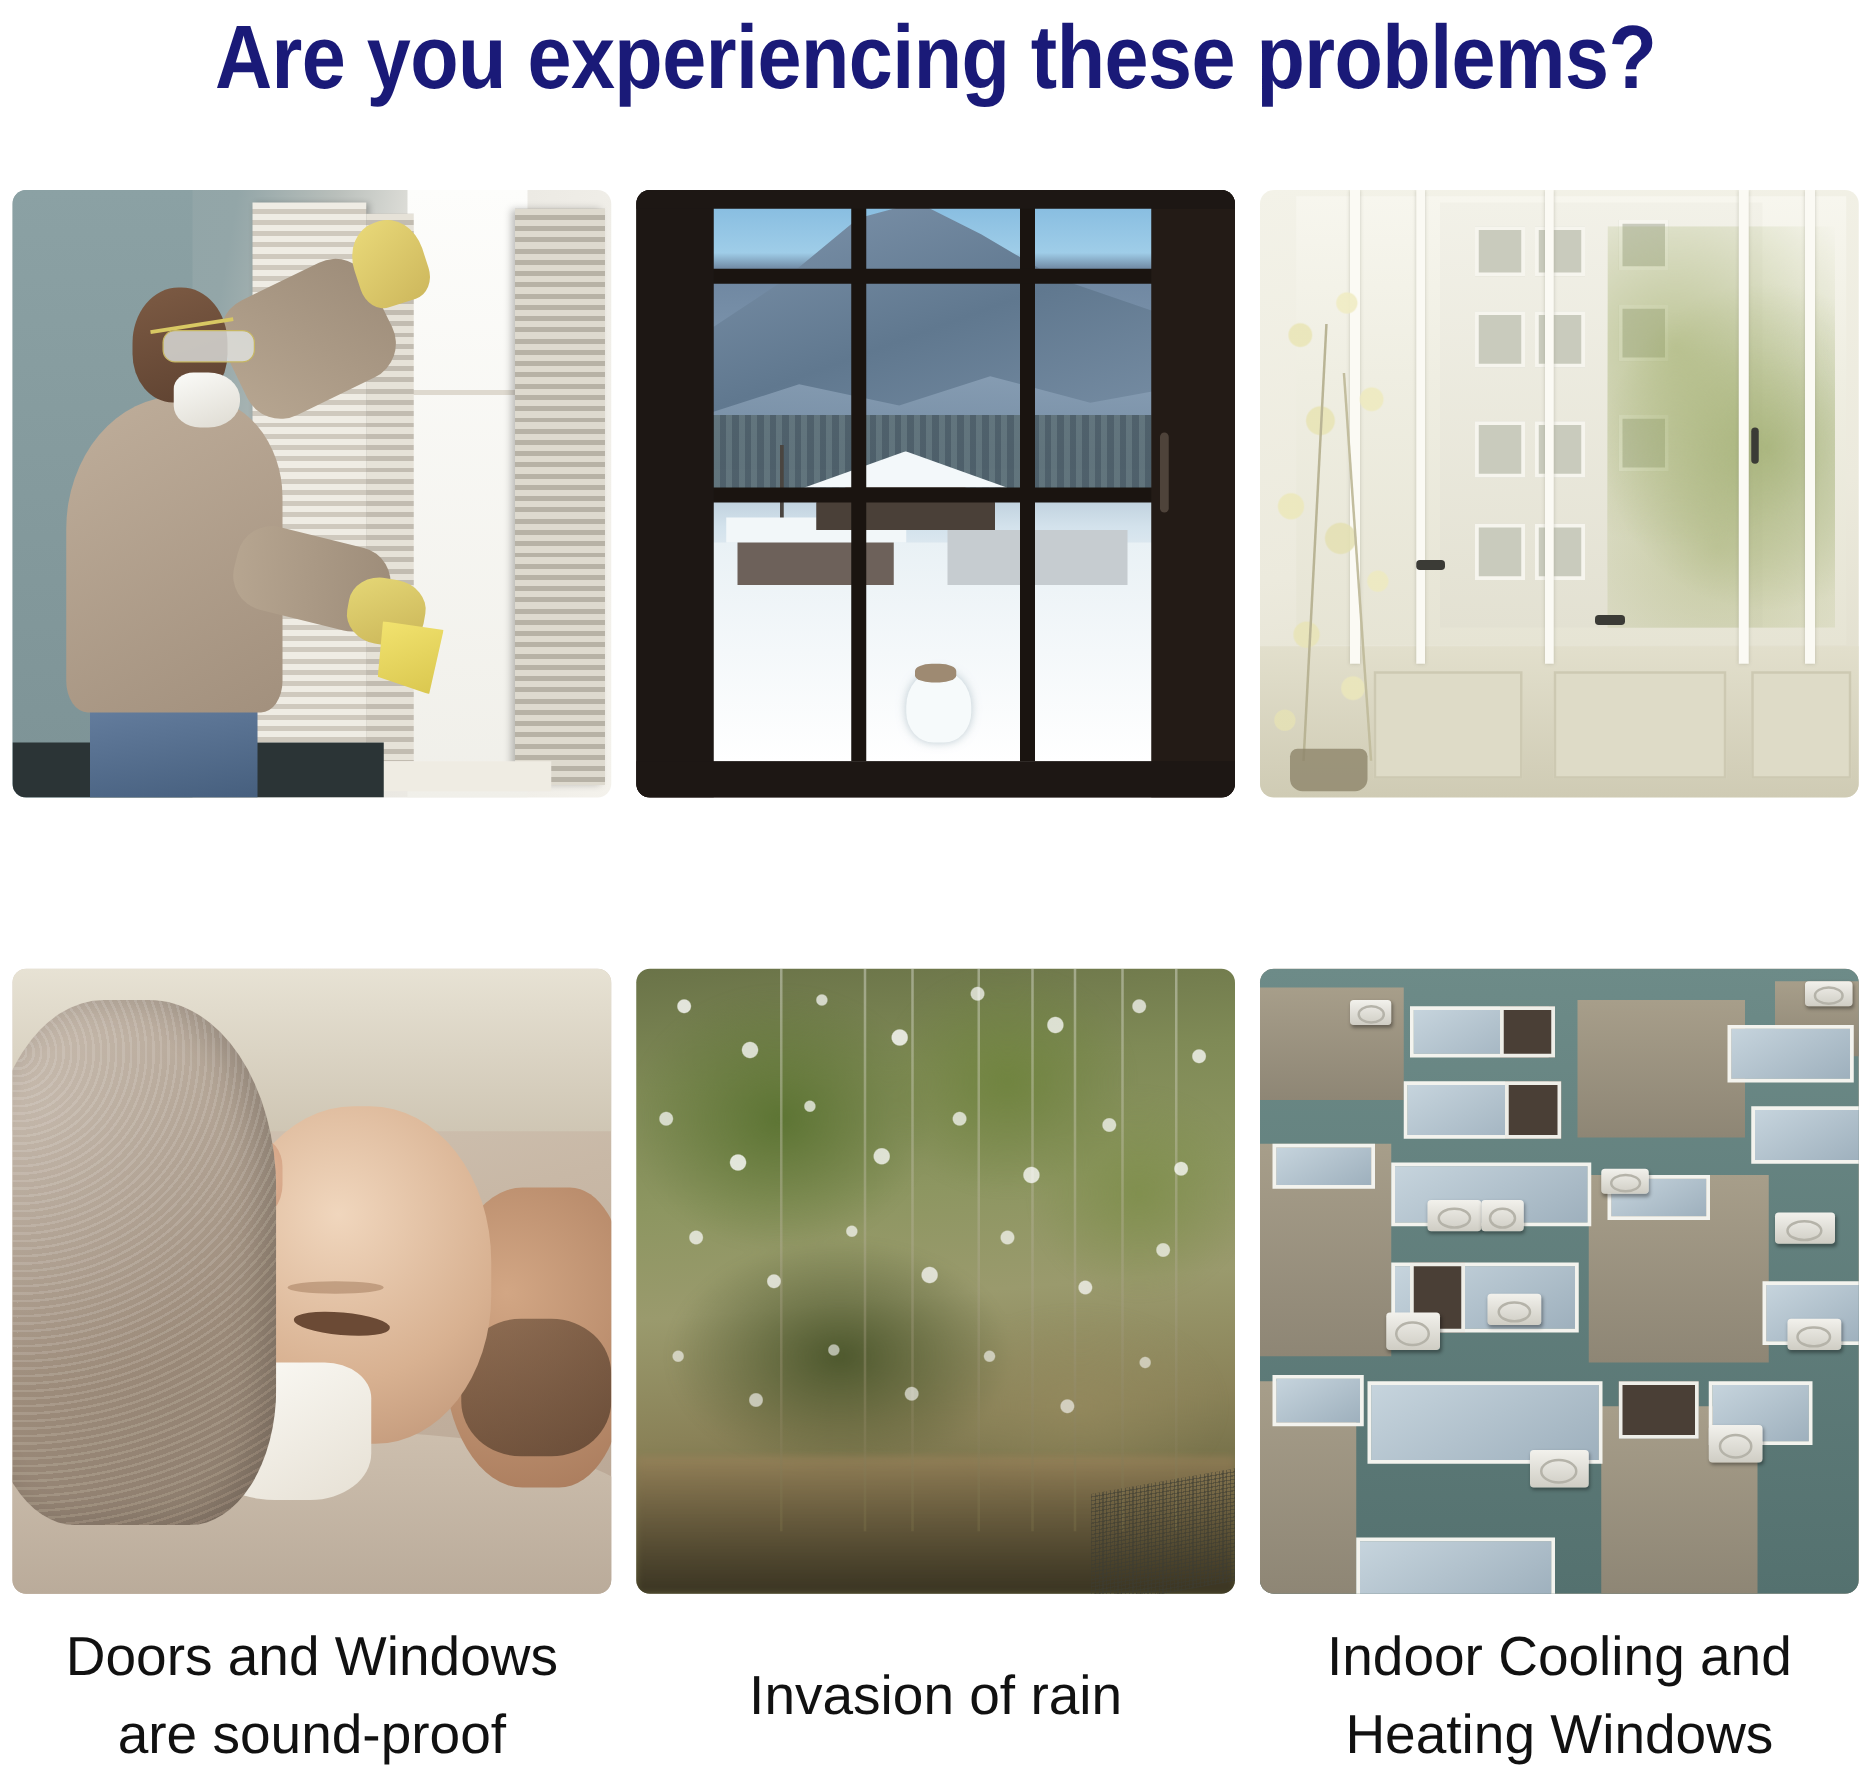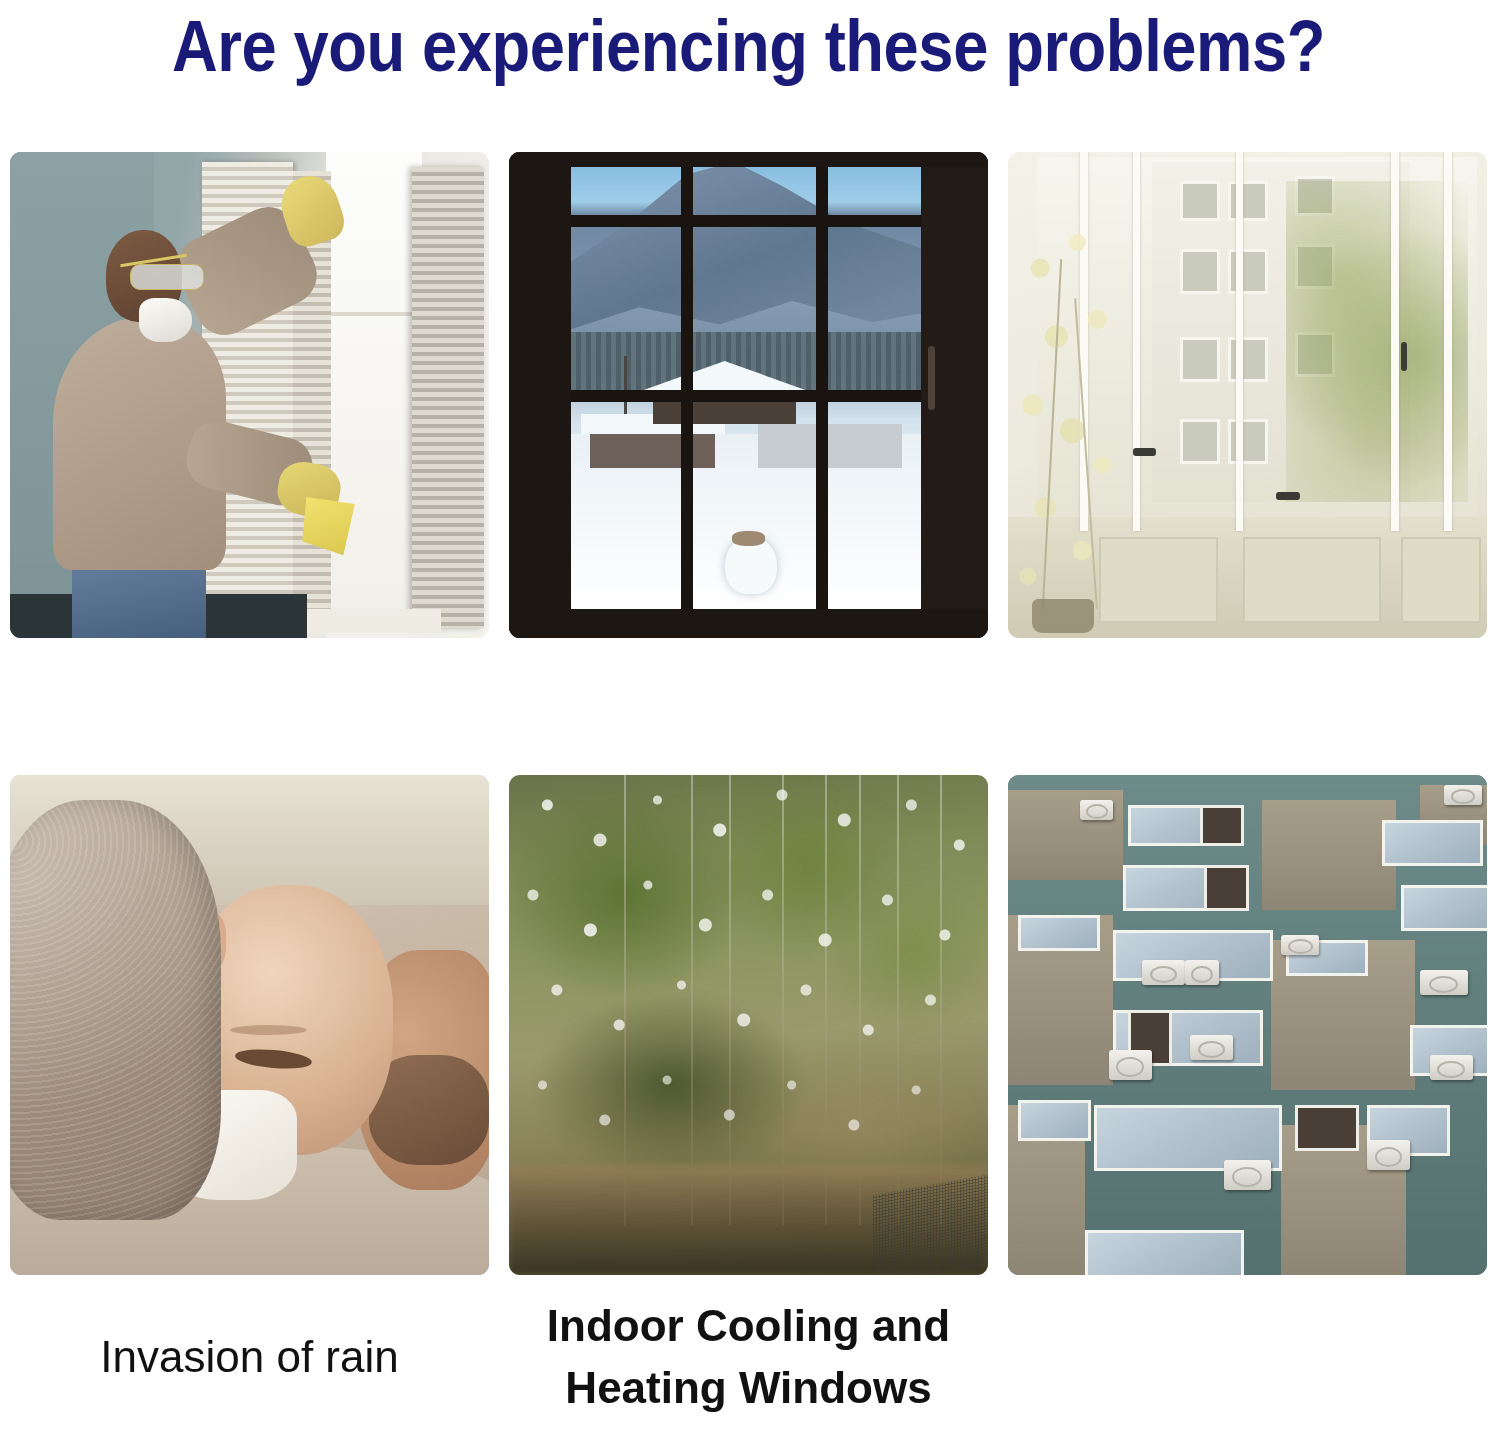--- a/index.html
+++ b/index.html
@@ -48,21 +48,21 @@
   
   .caption-row{display:flex;width:1477px;}
   .caption{
     width:479px;margin-right:20px;
     text-align:center;
     color:#111111;
     font-size:44px;
     line-height:56px;
     font-weight:400;
   }
-  .caption:last-child{margin-right:0;font-weight:bold;}
+  .caption:last-child{margin-right:0;}
   .cap-cond{transform:scaleX(0.82);transform-origin:50% 50%;}
   .r1caps{position:absolute;left:10px;top:662px;height:80px;}
   .r2caps{position:absolute;left:10px;top:1295px;}
   .r2caps .caption{font-size:44px;line-height:62px;}
 
   
   .p1{background:linear-gradient(100deg,#8fa3a6 0%,#93a6a8 32%,#b9bfbb 46%,#e8e6e0 60%,#f4f2ec 100%);}
   .p1 .wallL{position:absolute;left:0;top:0;width:30%;height:100%;background:linear-gradient(180deg,#8ba1a4,#7d9396);}
   .p1 .shutter{position:absolute;left:40%;top:2%;width:19%;height:94%;
     background:repeating-linear-gradient(180deg,#efece4 0 5px,#cfc9be 5px 9px);
@@ -466,19 +466,23 @@
           <div class="ac" style="left:91%;top:2%;width:8%;height:4%"></div>
           <div class="ac" style="left:57%;top:32%;width:8%;height:4%"></div>
         </div>
       </div>
     </div>
   </div>
 </div>
 
 <div class="caption-row r2caps">
   <div class="caption">
+    <div>Doors and Windows</div>
+    <div>are sound-proof</div>
+  </div>
+  <div class="caption">
     <div style="margin-top:31px">Invasion of rain</div>
   </div>
   <div class="caption">
     <div>Indoor Cooling and</div>
     <div>Heating Windows</div>
   </div>
 </div>
 
 </body></html>

